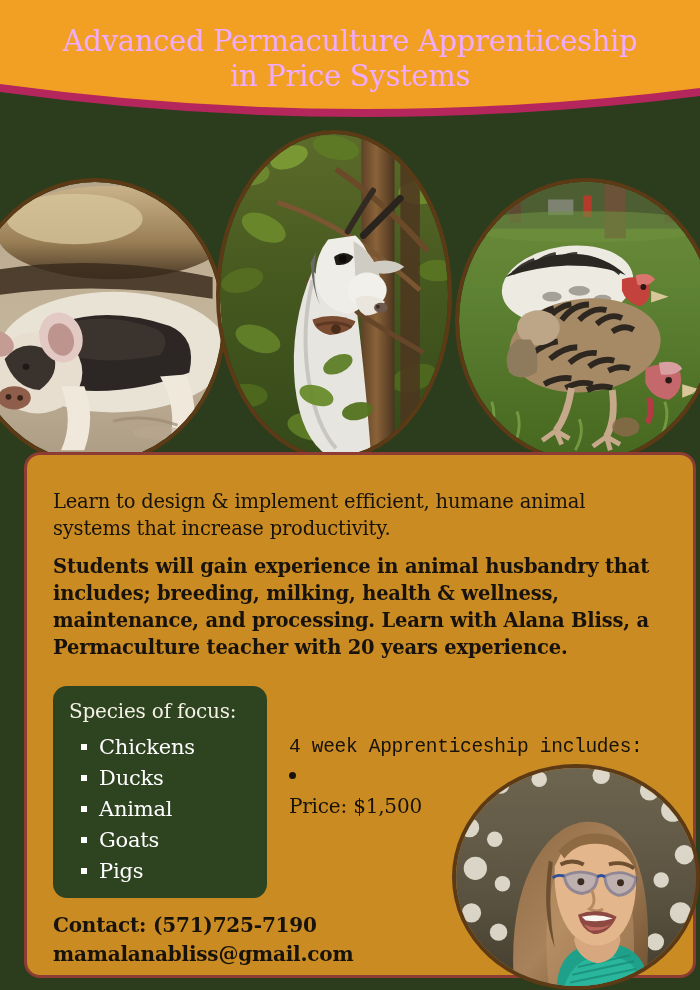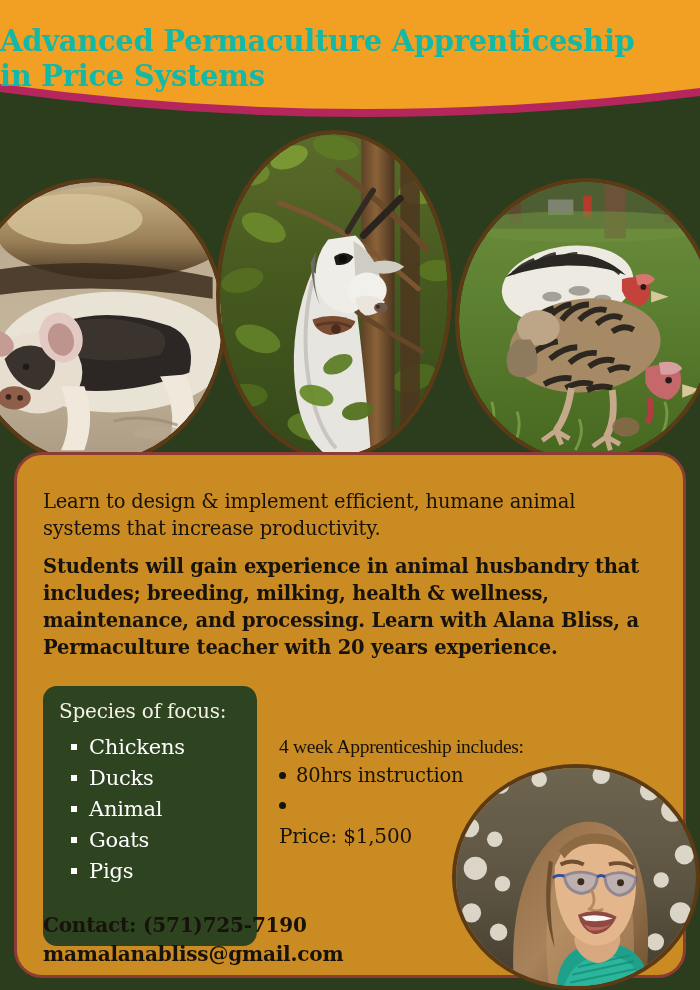--- a/index.html
+++ b/index.html
@@ -23,25 +23,25 @@
     width: 700px;
     height: 128px;
     overflow: hidden;
     z-index: 4;
   }
   .header-band svg { display: block; }
   .header-title {
     position: absolute;
     left: 0; top: 24px;
     width: 700px;
-    text-align: left;
+    text-align: center;
     z-index: 6;
-    color: #14b8a6;
-    font-family: "DejaVu Serif", serif;
-    font-weight: bold;
+    color: #f0abfc;
+    font-family: "DejaVu Serif", serif;
+    font-weight: normal;
     font-size: 29px;
     line-height: 35px;
     letter-spacing: -0.3px;
   }
   .header-title .l2 { font-size: 29px; }
 
   
   .oval {
     position: absolute;
     border-radius: 50%;
@@ -59,27 +59,27 @@
   
   #oval-pig { left: -36px; top: 178px; width: 262px; height: 288px; z-index: 2; }
   
   #oval-goat { left: 216px; top: 130px; width: 236px; height: 330px; z-index: 5; }
   
   #oval-turkey { left: 455px; top: 178px; width: 262px; height: 286px; z-index: 2; }
 
   
   .gold-panel {
     position: absolute;
-    left: 14px;
+    left: 24px;
     top: 452px;
     width: 672px;
     height: 526px;
     background: #C98B22;
     border: 3px solid #8C3C33;
-    border-radius: 28px;
+    border-radius: 16px;
     box-sizing: border-box;
     z-index: 6;
   }
 
   .para {
     position: absolute;
     color: #17120C;
     font-family: "DejaVu Serif", serif;
     font-size: 19.5px;
     line-height: 27px;
@@ -87,21 +87,21 @@
   }
   #para-1 { left: 26px; top: 33px; width: 600px; }
   #para-2 { left: 26px; top: 98px; width: 620px; font-weight: bold; }
 
   
   .species-box {
     position: absolute;
     left: 26px;
     top: 231px;
     width: 214px;
-    height: 260px;
+    height: 212px;
     background: #2E4320;
     border-radius: 14px;
     box-sizing: border-box;
     z-index: 7;
   }
   .species-title {
     position: absolute;
     left: 16px;
     top: 13px;
     color: #F4F1E6;
@@ -136,21 +136,21 @@
   
   .detail-col {
     position: absolute;
     left: 262px;
     top: 278px;
     width: 400px;
     z-index: 7;
   }
   .detail-head {
     color: #17120C;
-    font-family: Liberation Serif, serif;
+    font-family: Liberation Mono, monospace;
     font-size: 19.5px;
     line-height: 28px;
     letter-spacing: -0.3px;
     white-space: nowrap;
   }
   .detail-item {
     color: #17120C;
     font-family: "DejaVu Serif", serif;
     font-size: 19.5px;
     line-height: 30px;
@@ -418,21 +418,20 @@
         <li><span class="bul"></span><span>Chickens</span></li>
         <li><span class="bul"></span><span>Ducks</span></li>
         <li><span class="bul"></span><span>Animal</span></li>
         <li><span class="bul"></span><span>Goats</span></li>
         <li><span class="bul"></span><span>Pigs</span></li>
       </ul>
     </div>
 
     <div class="detail-col">
       <div class="detail-head">4 week Apprenticeship includes:</div>
-      <div class="detail-item"><span class="dot"></span><span>80hrs instruction</span></div>
       <div class="detail-item"><span class="dot"></span></div>
       <div class="detail-price">Price: $1,500</div>
     </div>
 
     <div class="contact">
       <div>Contact: (571)725-7190</div>
       <div>mamalanabliss@gmail.com</div>
     </div>
   </div>
 

